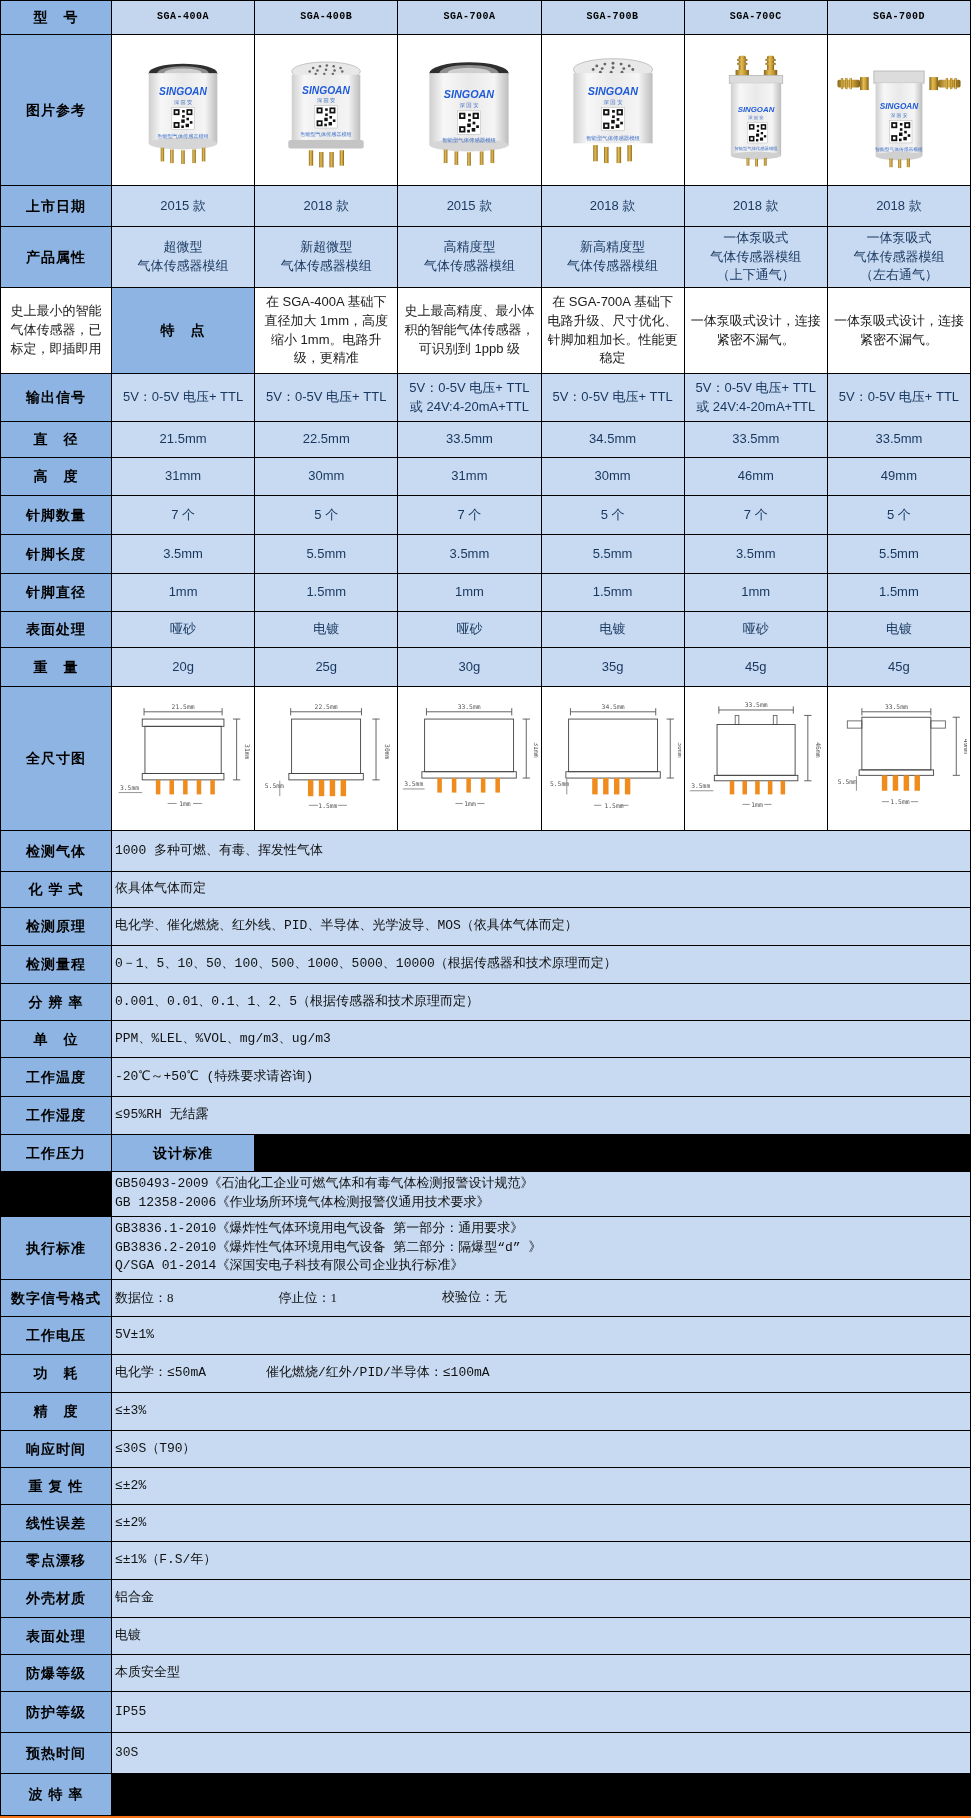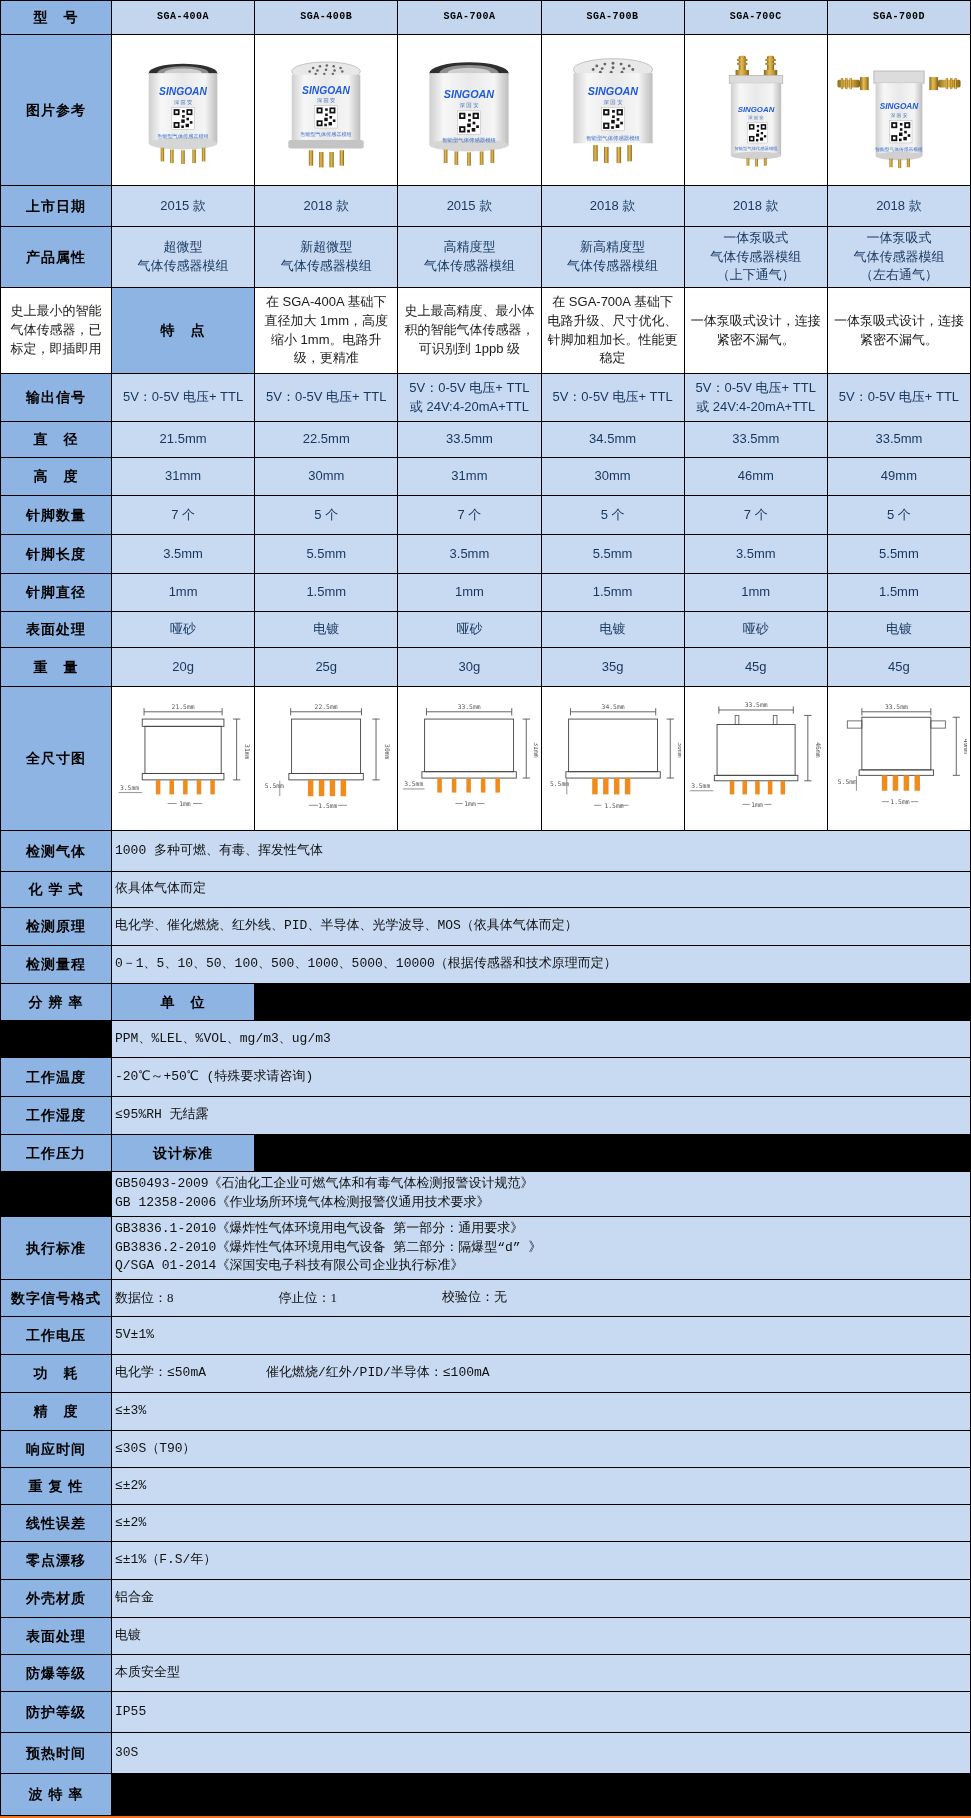--- a/index.html
+++ b/index.html
@@ -507,20 +507,21 @@
     <div class="c lab">化 学 式</div>
     <div class="c sp">依具体气体而定</div>
 
     <div class="c lab">检测原理</div>
     <div class="c sp">电化学、催化燃烧、红外线、PID、半导体、光学波导、MOS（依具体气体而定）</div>
 
     <div class="c lab">检测量程</div>
     <div class="c sp">0－1、5、10、50、100、500、1000、5000、10000（根据传感器和技术原理而定）</div>
 
     <div class="c lab">分 辨 率</div>
+    <div class="c sp">0.001、0.01、0.1、1、2、5（根据传感器和技术原理而定）</div>
 
     <div class="c lab">单　位</div>
     <div class="c sp">PPM、%LEL、%VOL、mg/m3、ug/m3</div>
 
     <div class="c lab">工作温度</div>
     <div class="c sp">-20℃～+50℃ (特殊要求请咨询)</div>
 
     <div class="c lab">工作湿度</div>
     <div class="c sp">≤95%RH 无结露</div>
 

